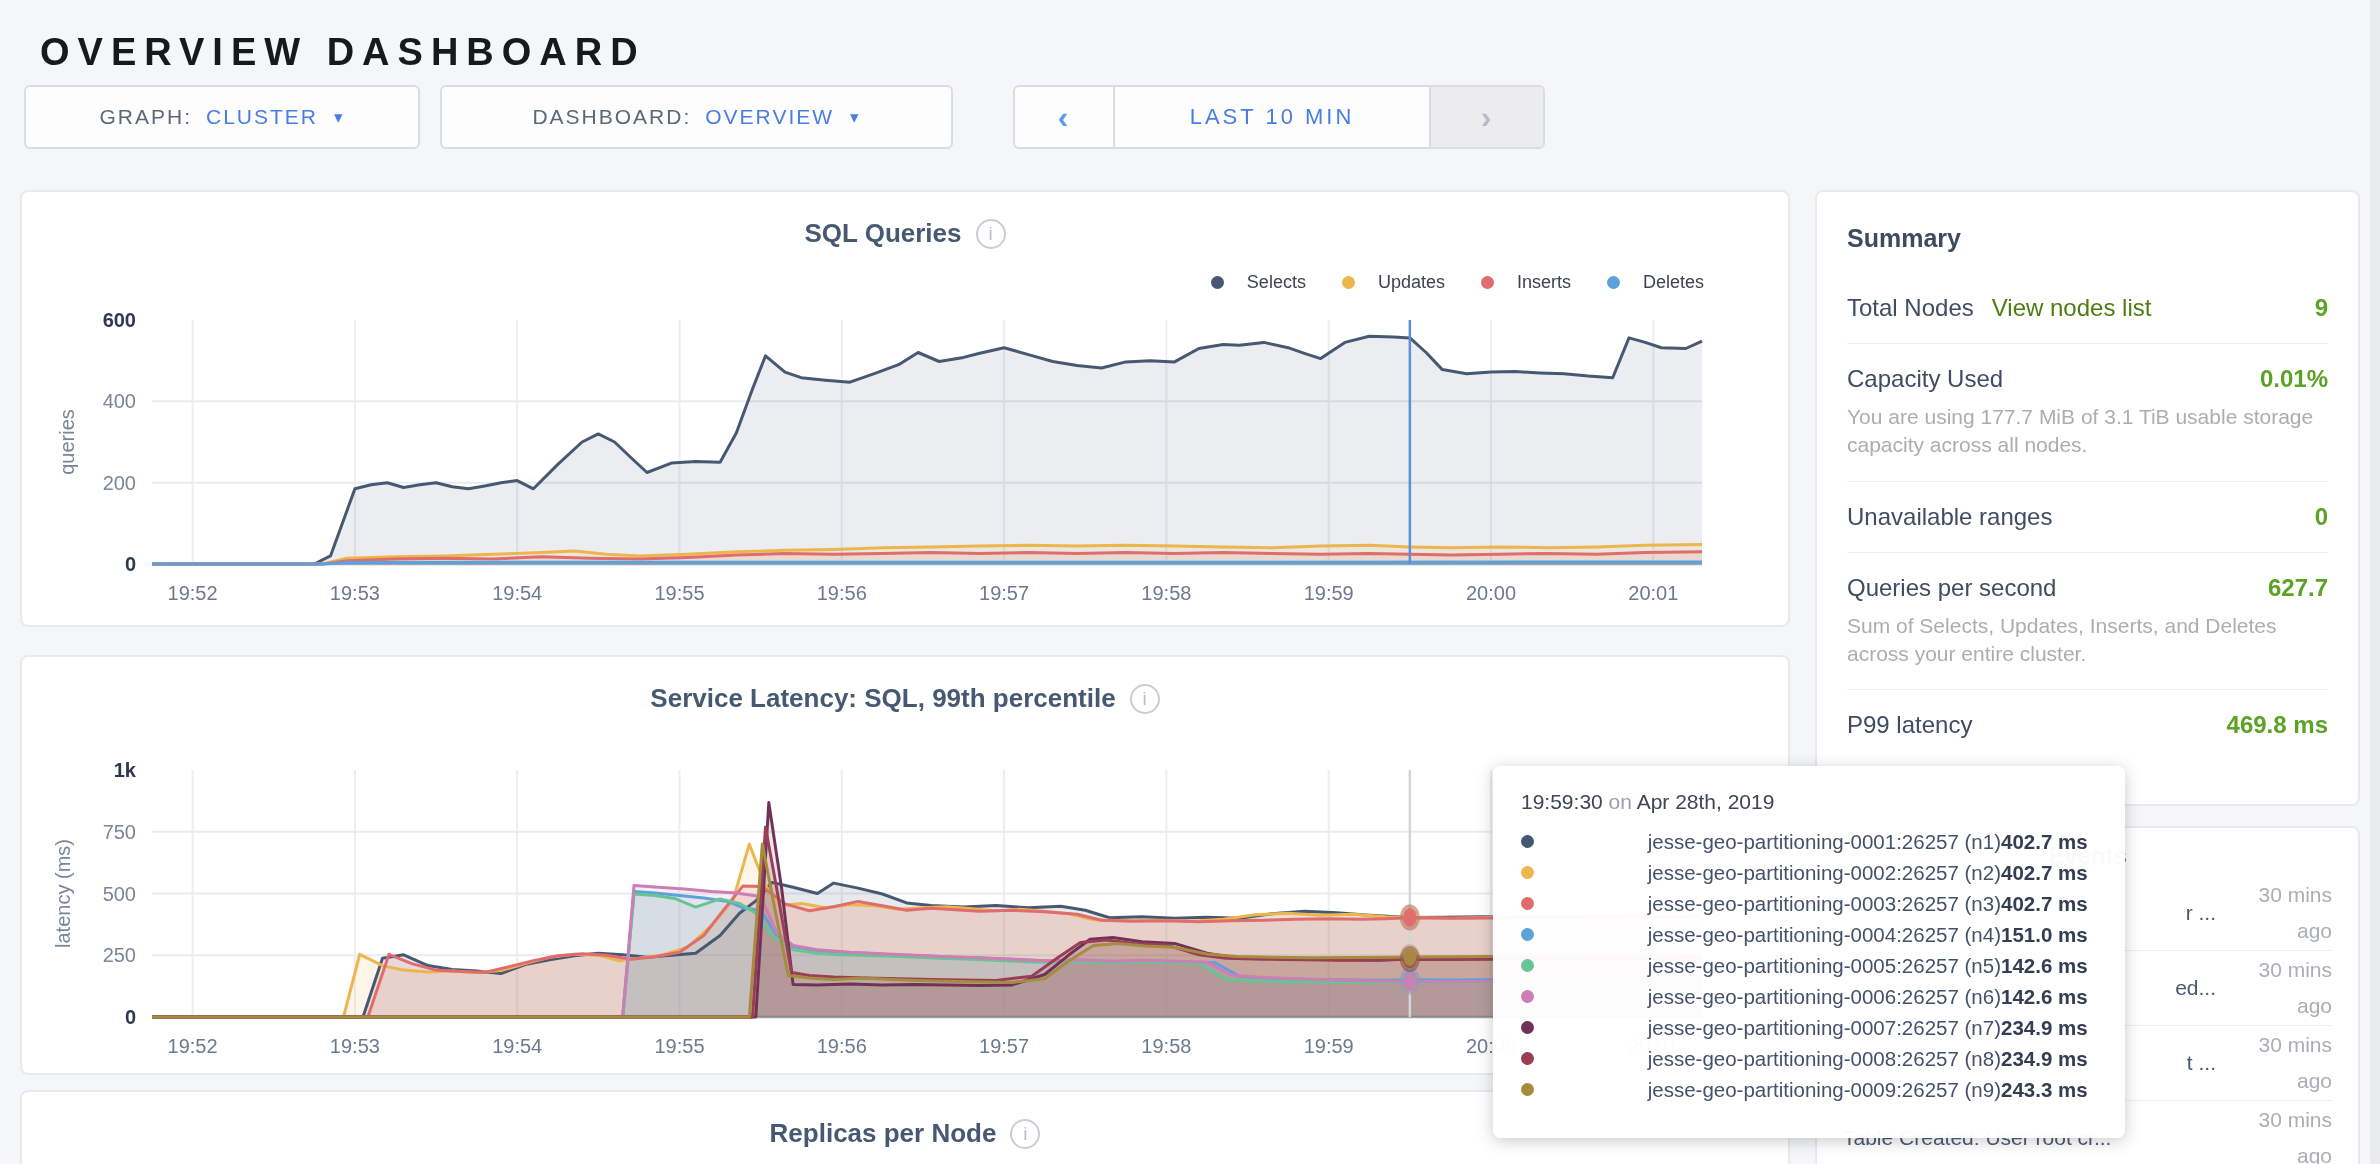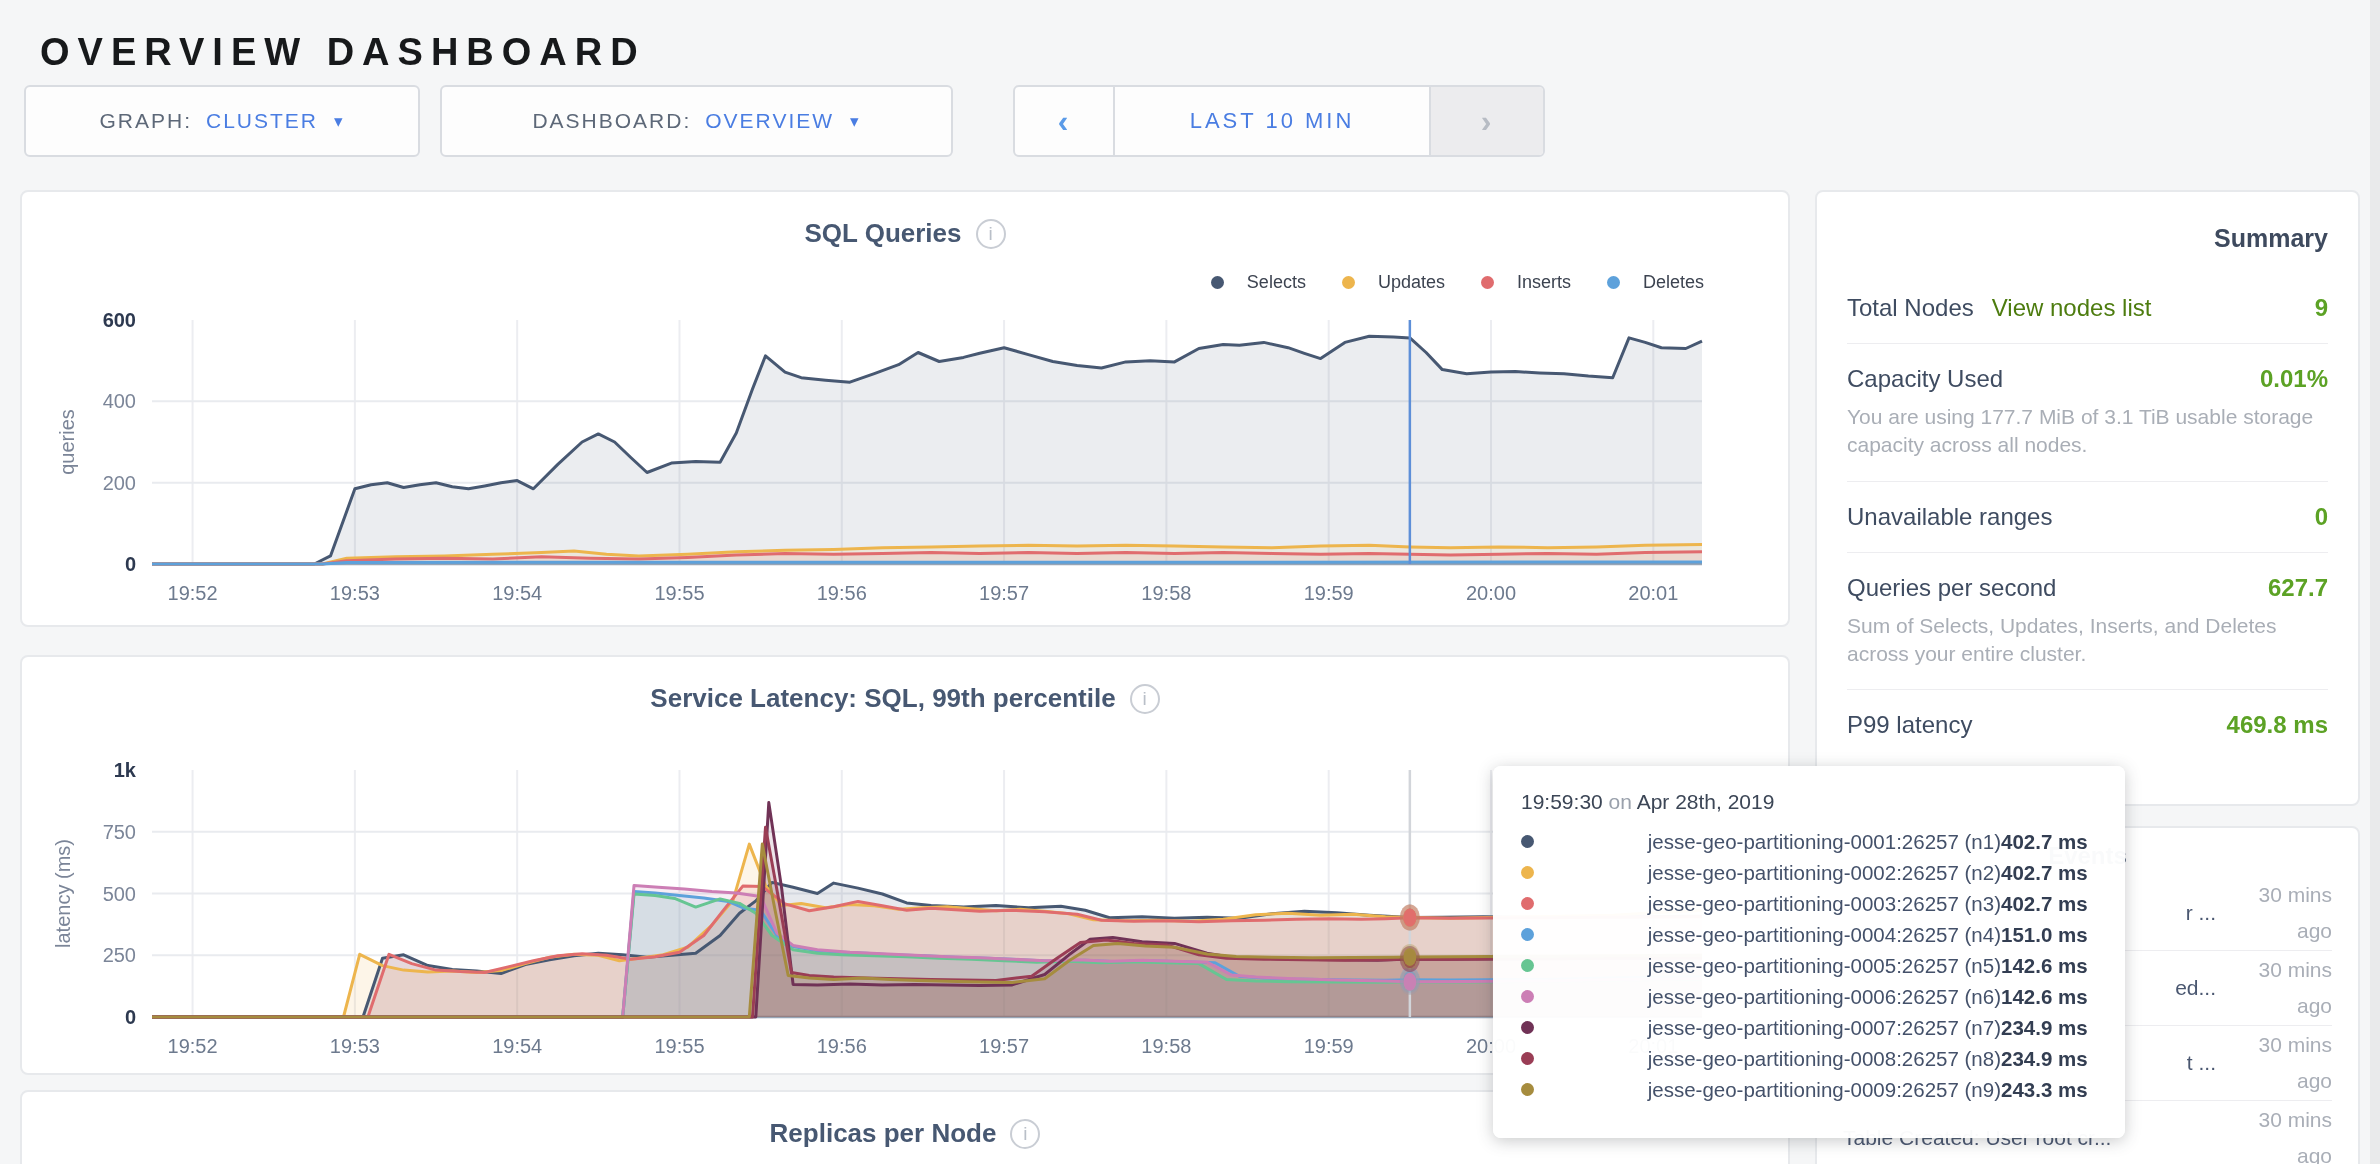--- a/index.html
+++ b/index.html
@@ -5,21 +5,21 @@
   html,body{margin:0;padding:0;overflow:hidden;}
   body{width:2380px;height:1164px;position:relative;background:#f5f6f7;
        font-family:"Liberation Sans",sans-serif;color:#3f4c61;}
   .panel{position:absolute;background:#fff;border:2px solid #e7e9ec;border-radius:8px;box-sizing:border-box;}
 
   
   #page-title{position:absolute;left:40px;top:6px;font-size:38px;font-weight:700;
               letter-spacing:8px;color:#17191b;}
 
   
-  .ctrl{position:absolute;top:85px;height:72px;background:#fdfdfd;border:2px solid #d9dce1;
+  .ctrl{position:absolute;top:85px;height:64px;background:#fdfdfd;border:2px solid #d9dce1;
         border-radius:6px;box-sizing:border-box;display:flex;align-items:center;justify-content:center;
         font-size:21px;letter-spacing:2px;cursor:pointer;text-align:right;}
   .ctrl .lbl{color:#5d6878;margin-right:14px;}
   .ctrl .val{color:#4a7de2;}
   .ctrl .caret{color:#4a7de2;font-size:17px;margin-left:16px;}
   #graph-dd{left:24px;width:396px;}
   #dash-dd{left:440px;width:513px;}
   #time-sel{left:1013px;width:532px;padding:0;display:flex;align-items:stretch;overflow:hidden;}
   .ts-cell{display:flex;align-items:center;justify-content:center;box-sizing:border-box;}
   #ts-prev{width:100px;border-right:2px solid #d9dce1;color:#5b9be8;font-size:32px;font-weight:700;}
@@ -35,21 +35,21 @@
   .chart-title{font-size:26px;font-weight:700;color:#475872;}
   .info-icon{width:30px;height:30px;border:2px solid #c9cdd4;border-radius:50%;color:#b9bfc8;
              font-size:19px;display:flex;align-items:center;justify-content:center;box-sizing:border-box;}
   .legend{position:absolute;top:80px;right:84px;display:flex;gap:36px;align-items:center;}
   .legend-item{display:flex;align-items:center;gap:23px;font-size:18px;color:#3c4350;cursor:pointer;}
   .legend-dot{width:13px;height:13px;border-radius:50%;}
   .chart-svg{position:absolute;left:0;top:0;}
 
   
   #summary-panel{left:1815px;top:190px;width:545px;height:616px;padding:0 30px;overflow:hidden;}
-  .summary-title{text-align:right;font-size:25px;font-weight:700;color:#3e4a5e;padding:32px 0 20px;}
+  .summary-title{text-align:left;font-size:25px;font-weight:700;color:#3e4a5e;padding:32px 0 20px;}
   .sum-row{padding:21px 0;border-top:1px solid #ededf0;}
   .sum-row:first-of-type{border-top:none;}
   .sum-head{display:flex;align-items:center;}
   .sum-label{font-size:24px;color:#3f4c61;}
   .sum-link{font-size:24px;color:#4d7c0f;margin-left:18px;cursor:pointer;}
   .sum-value{font-size:24px;font-weight:700;color:#5ca225;margin-left:auto;}
   .sum-sub{margin-top:10px;font-size:21px;line-height:1.35;color:#a9aeb6;}
 
   #events-panel{left:1815px;top:826px;width:545px;height:400px;padding:0 26px;overflow:hidden;}
   .events-title{text-align:center;font-size:24px;font-weight:700;color:#475872;padding:14px 0 6px;}

